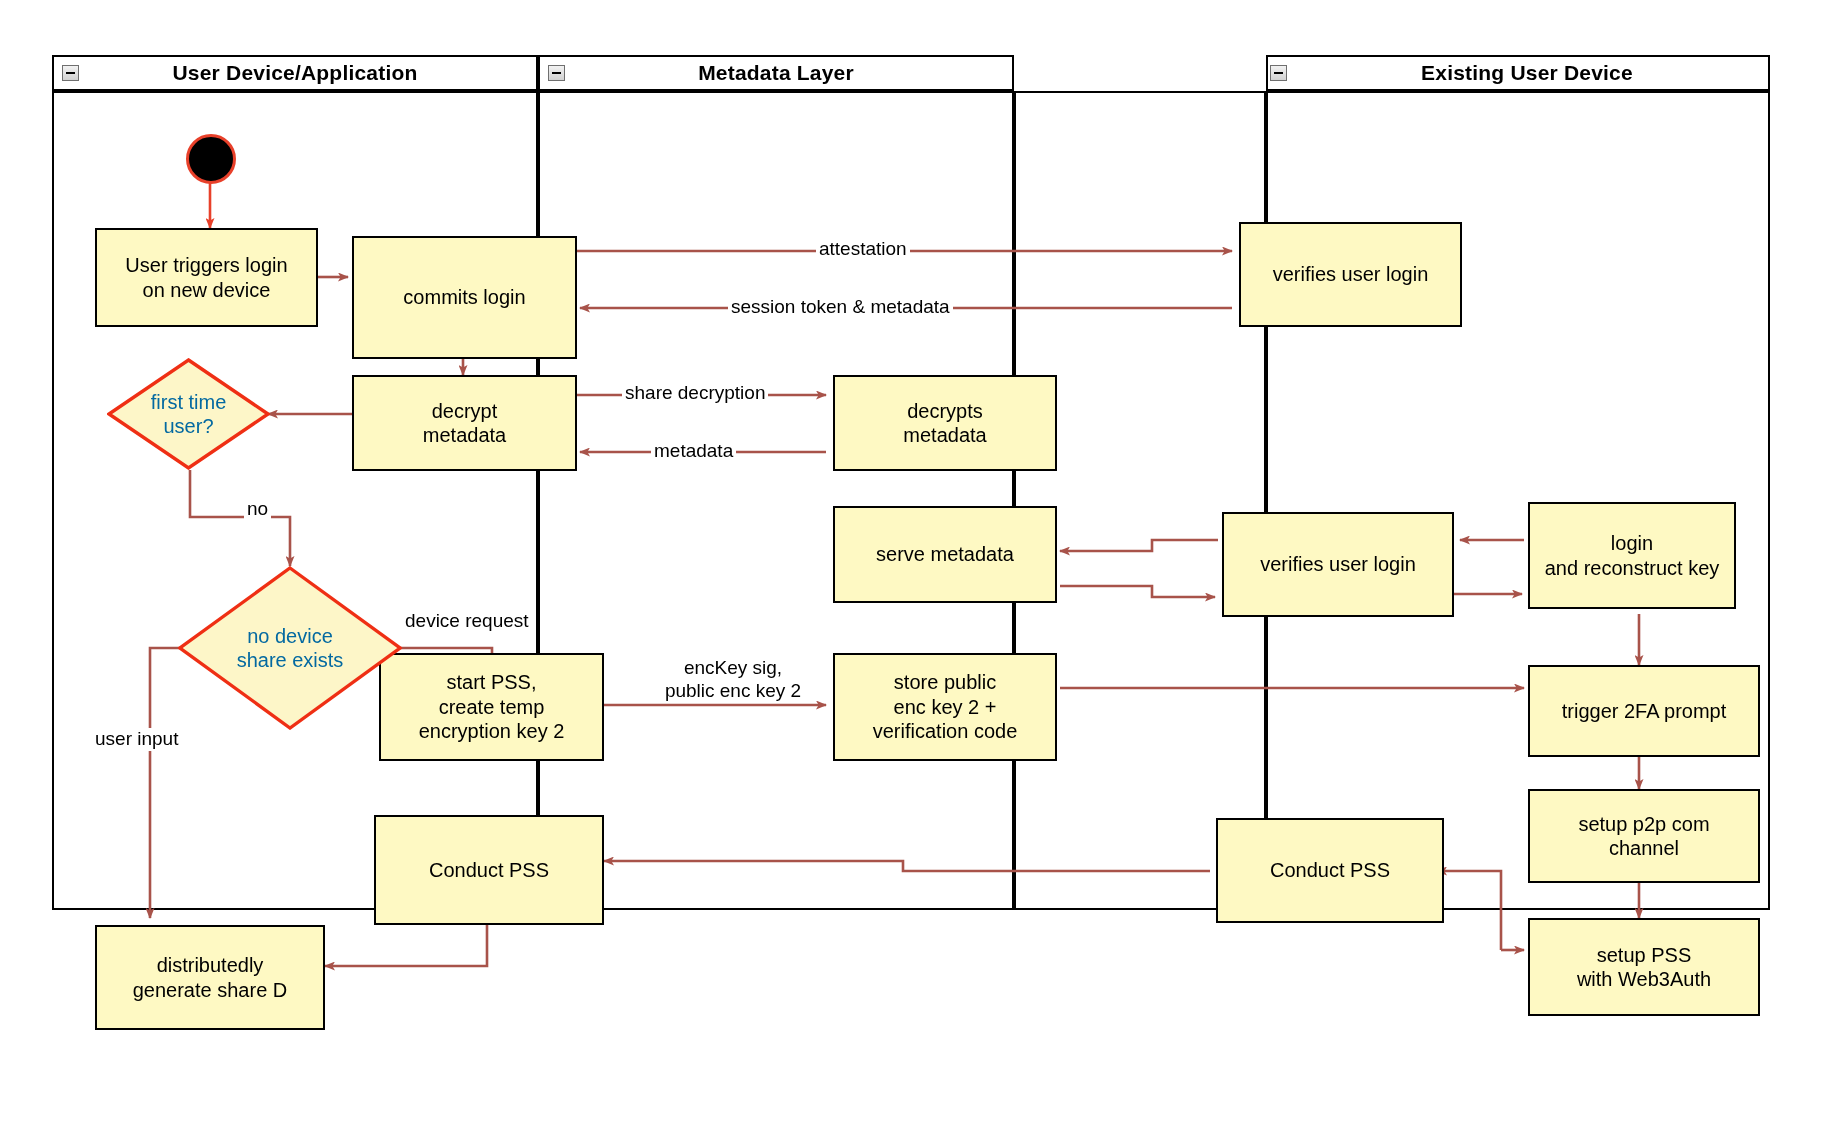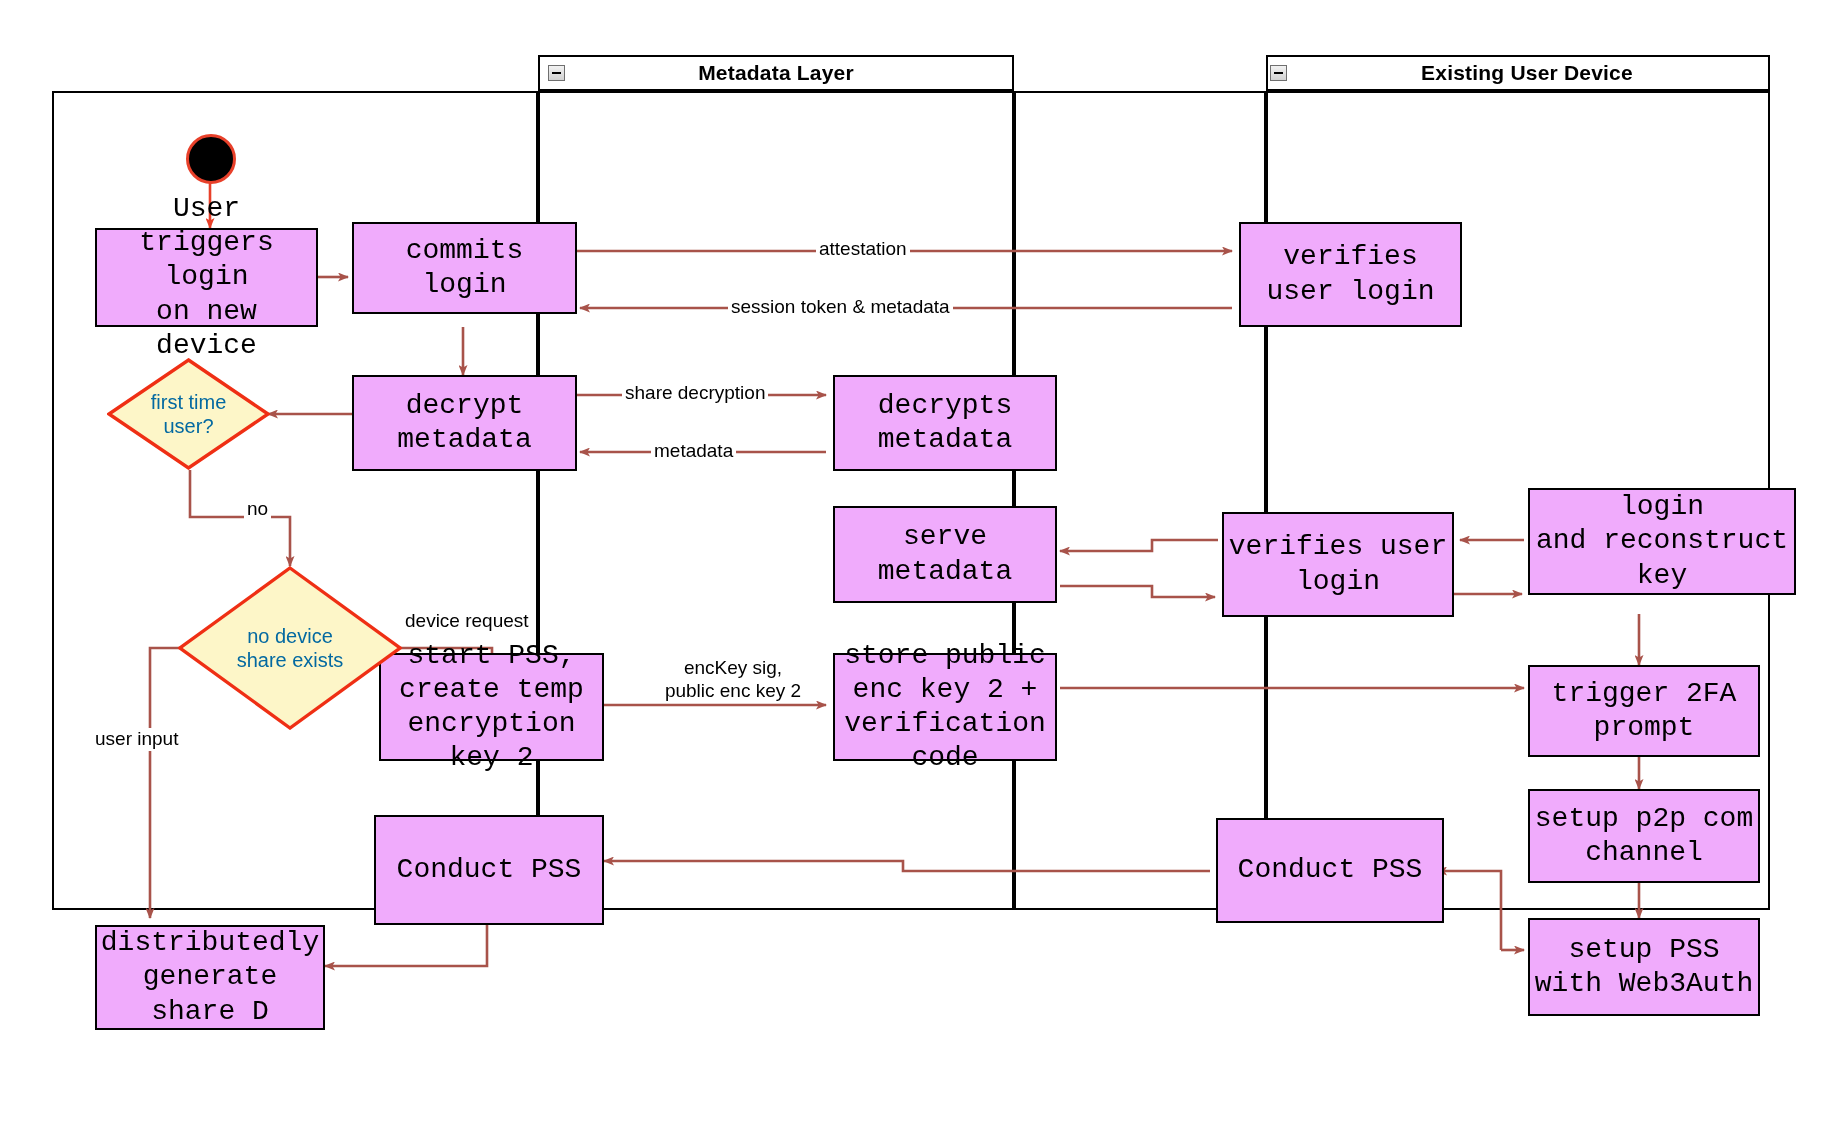--- a/index.html
+++ b/index.html
@@ -58,32 +58,31 @@
     height: 2px;
     background: #000000;
   }
   .collapse-icon.tight { left: 2px; }
   .lane-title { pointer-events: none; }
 
   
   .node {
     position: absolute;
     border: 2px solid #000000;
-    background: #f0abfc;
+    background: #fef9c3;
     box-sizing: border-box;
     display: flex;
     align-items: center;
     justify-content: center;
     text-align: center;
-    font-size: 28px;
+    font-size: 20px;
     line-height: 1.22;
     color: #000000;
     white-space: pre-line;
     padding: 2px 4px;
-    font-family: Liberation Mono, monospace;
   }
 
   .start-node {
     position: absolute;
     border-radius: 50%;
     background: #000000;
     border: 3px solid #e8402a;
     box-sizing: border-box;
   }
 
@@ -129,20 +128,24 @@
     white-space: pre-line;
     padding: 0 3px;
     pointer-events: none;
   }
 </style>
 </head>
 <body>
 
 <div id="canvas">
 
+  <div class="lane-header" style="left:52px; top:55px; width:486px; height:36px;">
+    <span class="collapse-icon"></span>
+    <span class="lane-title">User Device/Application</span>
+  </div>
   <div class="lane-header" style="left:538px; top:55px; width:476px; height:36px;">
     <span class="collapse-icon"></span>
     <span class="lane-title">Metadata Layer</span>
   </div>
   <div class="lane-header" style="left:1266px; top:55px; width:504px; height:36px;">
     <span class="collapse-icon tight"></span>
     <span class="lane-title" style="margin-left:18px;">Existing User Device</span>
   </div>
 
   <div class="lane" style="left:52px; top:91px; width:486px; height:819px;"></div>
@@ -209,21 +212,21 @@
 
       <path d="M487,925 L487,966 L325,966" marker-end="url(#arrow)"></path>
     </g>
   </svg>
 
   <div class="start-node" style="left:186px; top:134px; width:50px; height:50px;"></div>
 
   <div class="node" style="left:95px; top:228px; width:223px; height:99px;">User triggers login
 on new device</div>
 
-  <div class="node" style="left:352px; top:222px; width:225px; height:92px;">commits login</div>
+  <div class="node" style="left:352px; top:236px; width:225px; height:123px;">commits login</div>
 
   <div class="node" style="left:352px; top:375px; width:225px; height:96px;">decrypt
 metadata</div>
 
   <div class="node" style="left:379px; top:653px; width:225px; height:108px;">start PSS,
 create temp
 encryption key 2</div>
 
   <div class="node" style="left:374px; top:815px; width:230px; height:110px;">Conduct PSS</div>
 
@@ -254,21 +257,21 @@
   <div class="node" style="left:833px; top:653px; width:224px; height:108px;">store public
 enc key 2 +
 verification code</div>
 
   <div class="node" style="left:1239px; top:222px; width:223px; height:105px;">verifies user login</div>
 
   <div class="node" style="left:1222px; top:512px; width:232px; height:105px;">verifies user login</div>
 
   <div class="node" style="left:1216px; top:818px; width:228px; height:105px;">Conduct PSS</div>
 
-  <div class="node" style="left:1528px; top:488px; width:268px; height:107px;">login
+  <div class="node" style="left:1528px; top:502px; width:208px; height:107px;">login
 and reconstruct key</div>
 
   <div class="node" style="left:1528px; top:665px; width:232px; height:92px;">trigger 2FA prompt</div>
 
   <div class="node" style="left:1528px; top:789px; width:232px; height:94px;">setup p2p com
 channel</div>
 
   <div class="node" style="left:1528px; top:918px; width:232px; height:98px;">setup PSS
 with Web3Auth</div>
 

